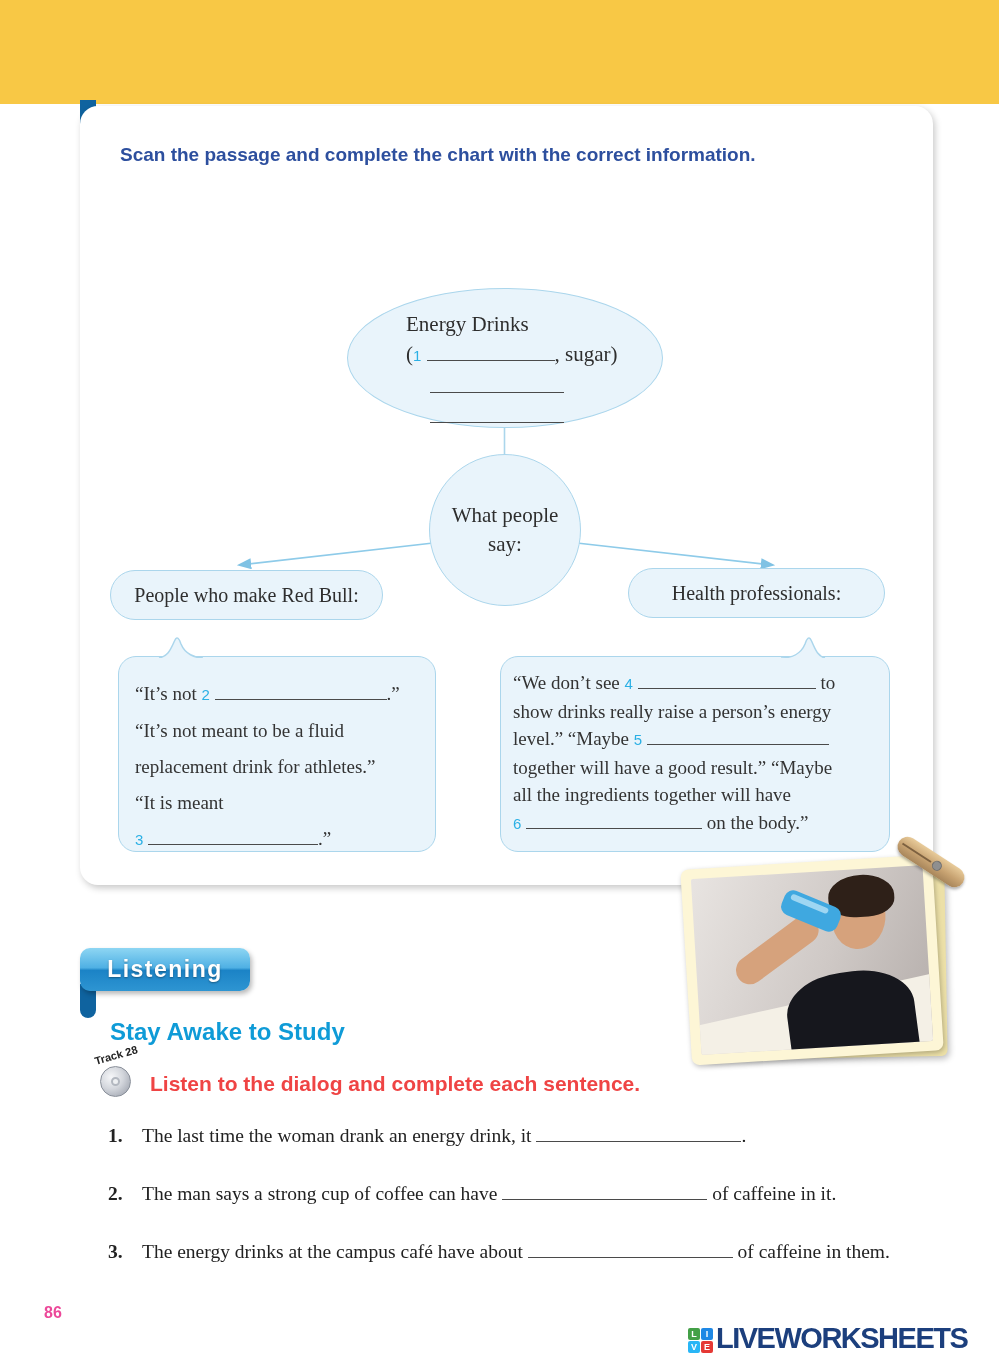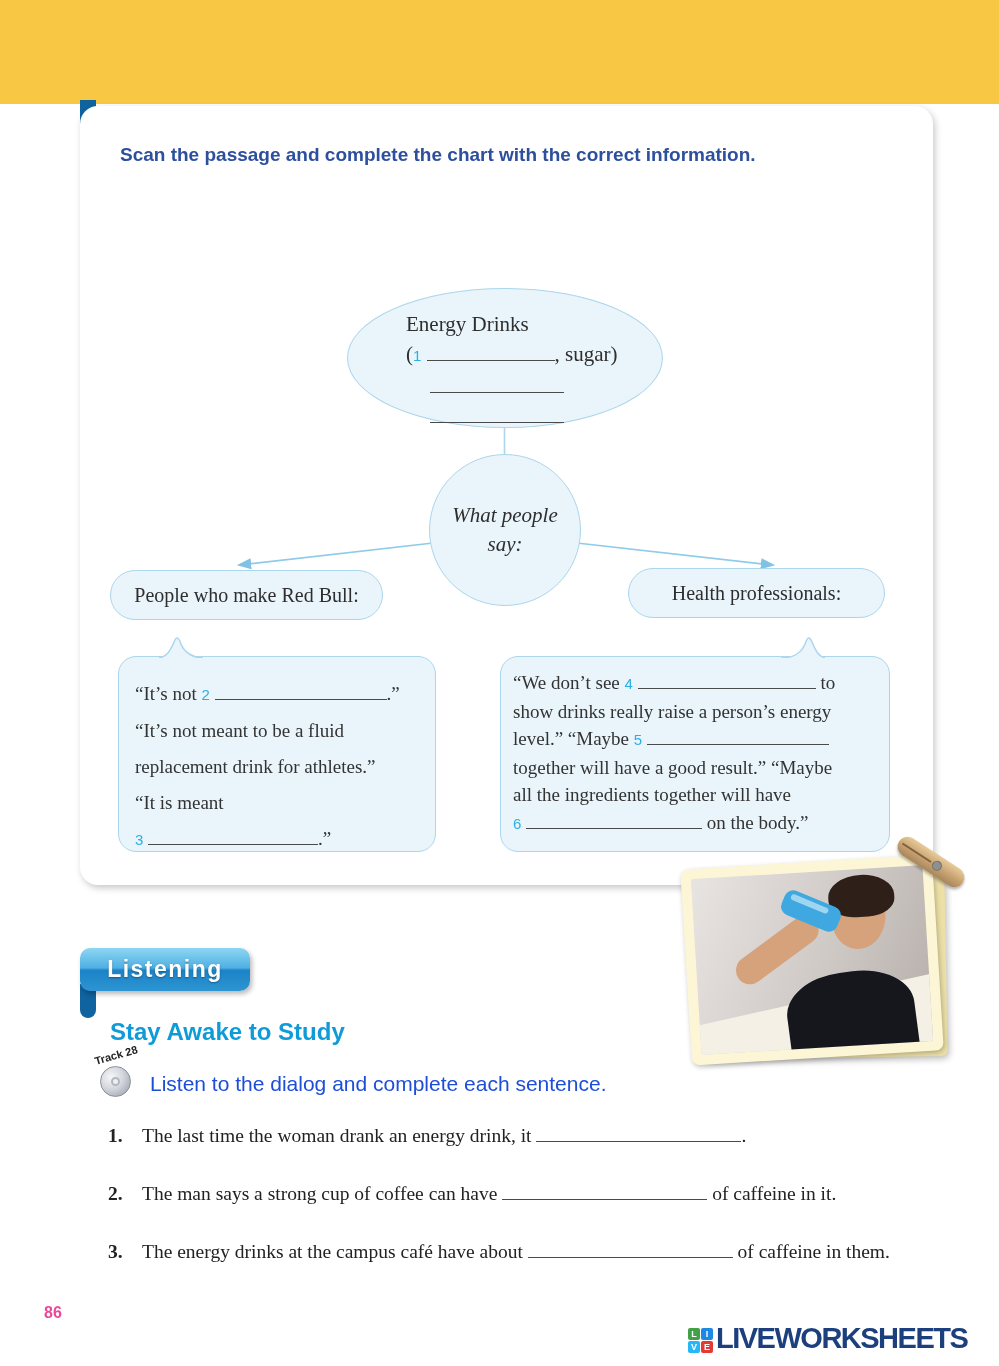--- a/index.html
+++ b/index.html
@@ -33,21 +33,21 @@
 
   .wordbank { position:absolute; left:38px; top:92px; width:775px; height:74px;
               background:#d9edf8; border:1px solid #badeef; border-radius:14px; }
   .wb-col { position:absolute; top:10px; font-weight:bold; font-size:19px; color:#1c1c1c; line-height:26px; }
 
   .node { background:#e9f4fb; border:1.5px solid #abd6ec; position:absolute; }
   .oval { left:267px; top:182px; width:316px; height:140px; border-radius:50%; }
   .oval-inner { padding:20px 0 0 58px; font-size:21px; color:#2e2e2e; line-height:30px; }
   .circle { left:349px; top:348px; width:152px; height:152px; border-radius:50%;
             display:flex; flex-direction:column; align-items:center; justify-content:center;
-            font-size:21px; color:#2e2e2e; line-height:29px;font-style:italic; }
+            font-size:21px; color:#2e2e2e; line-height:29px; }
   .pill { height:50px; border-radius:25px; font-size:20px; color:#2e2e2e;
           display:flex; align-items:center; justify-content:center; }
   .pill-left { left:30px; top:464px; width:273px; }
   .pill-right { left:548px; top:462px; width:257px; }
 
   .bubble { border-radius:18px; font-size:19px; color:#333; }
   .bubble-left { left:38px; top:550px; width:318px; height:196px; padding:19px 14px 0 16px; line-height:36px; }
   .bubble-right { left:420px; top:550px; width:390px; height:196px; padding:12px 10px 0 12px; line-height:27.5px; }
   .tail { position:absolute; z-index:3; }
 
@@ -91,22 +91,22 @@
                      font-family:"Liberation Sans", sans-serif; font-weight:bold;
                      font-size:24px; color:#0f9bd7; }
   .track-label { position:absolute; left:94px; top:1049px; font-family:"Liberation Sans", sans-serif;
                  font-size:11px; font-weight:bold; color:#222; transform:rotate(-16deg); }
   .cd { position:absolute; left:100px; top:1066px; width:31px; height:31px; border-radius:50%;
         background:radial-gradient(circle at 35% 35%, #f6f7f9 0%, #d3d6dc 45%, #a9aeb8 80%, #8f949e 100%);
         border:1px solid #898f99; }
   .cd-hole { position:absolute; left:10px; top:10px; width:9px; height:9px; border-radius:50%;
              background:#eef0f2; border:2px solid #b3b8c0; }
   .listen-instruction { position:absolute; left:150px; top:1072px;
-                        font-family:"Liberation Sans", sans-serif; font-weight:normal;
-                        font-size:21px; color:#1d4ed8; }
+                        font-family:"Liberation Sans", sans-serif; font-weight:bold;
+                        font-size:21px; color:#ef4444; }
 
   .q { position:absolute; left:108px; width:806px; font-size:19.5px; color:#222; line-height:27px; }
   .q1 { top:1122px; } .q2 { top:1180px; } .q3 { top:1238px; }
   .q-num { position:absolute; left:0; top:0; font-weight:bold; }
   .q-text { margin-left:34px; }
   .q-blank { width:205px; }
 
   .page-number { position:absolute; left:44px; top:1304px; font-family:"Liberation Sans", sans-serif;
                  font-weight:bold; font-size:16px; color:#ec4899; }
   .logo { position:absolute; left:688px; top:1322px; display:flex; align-items:flex-start; }

